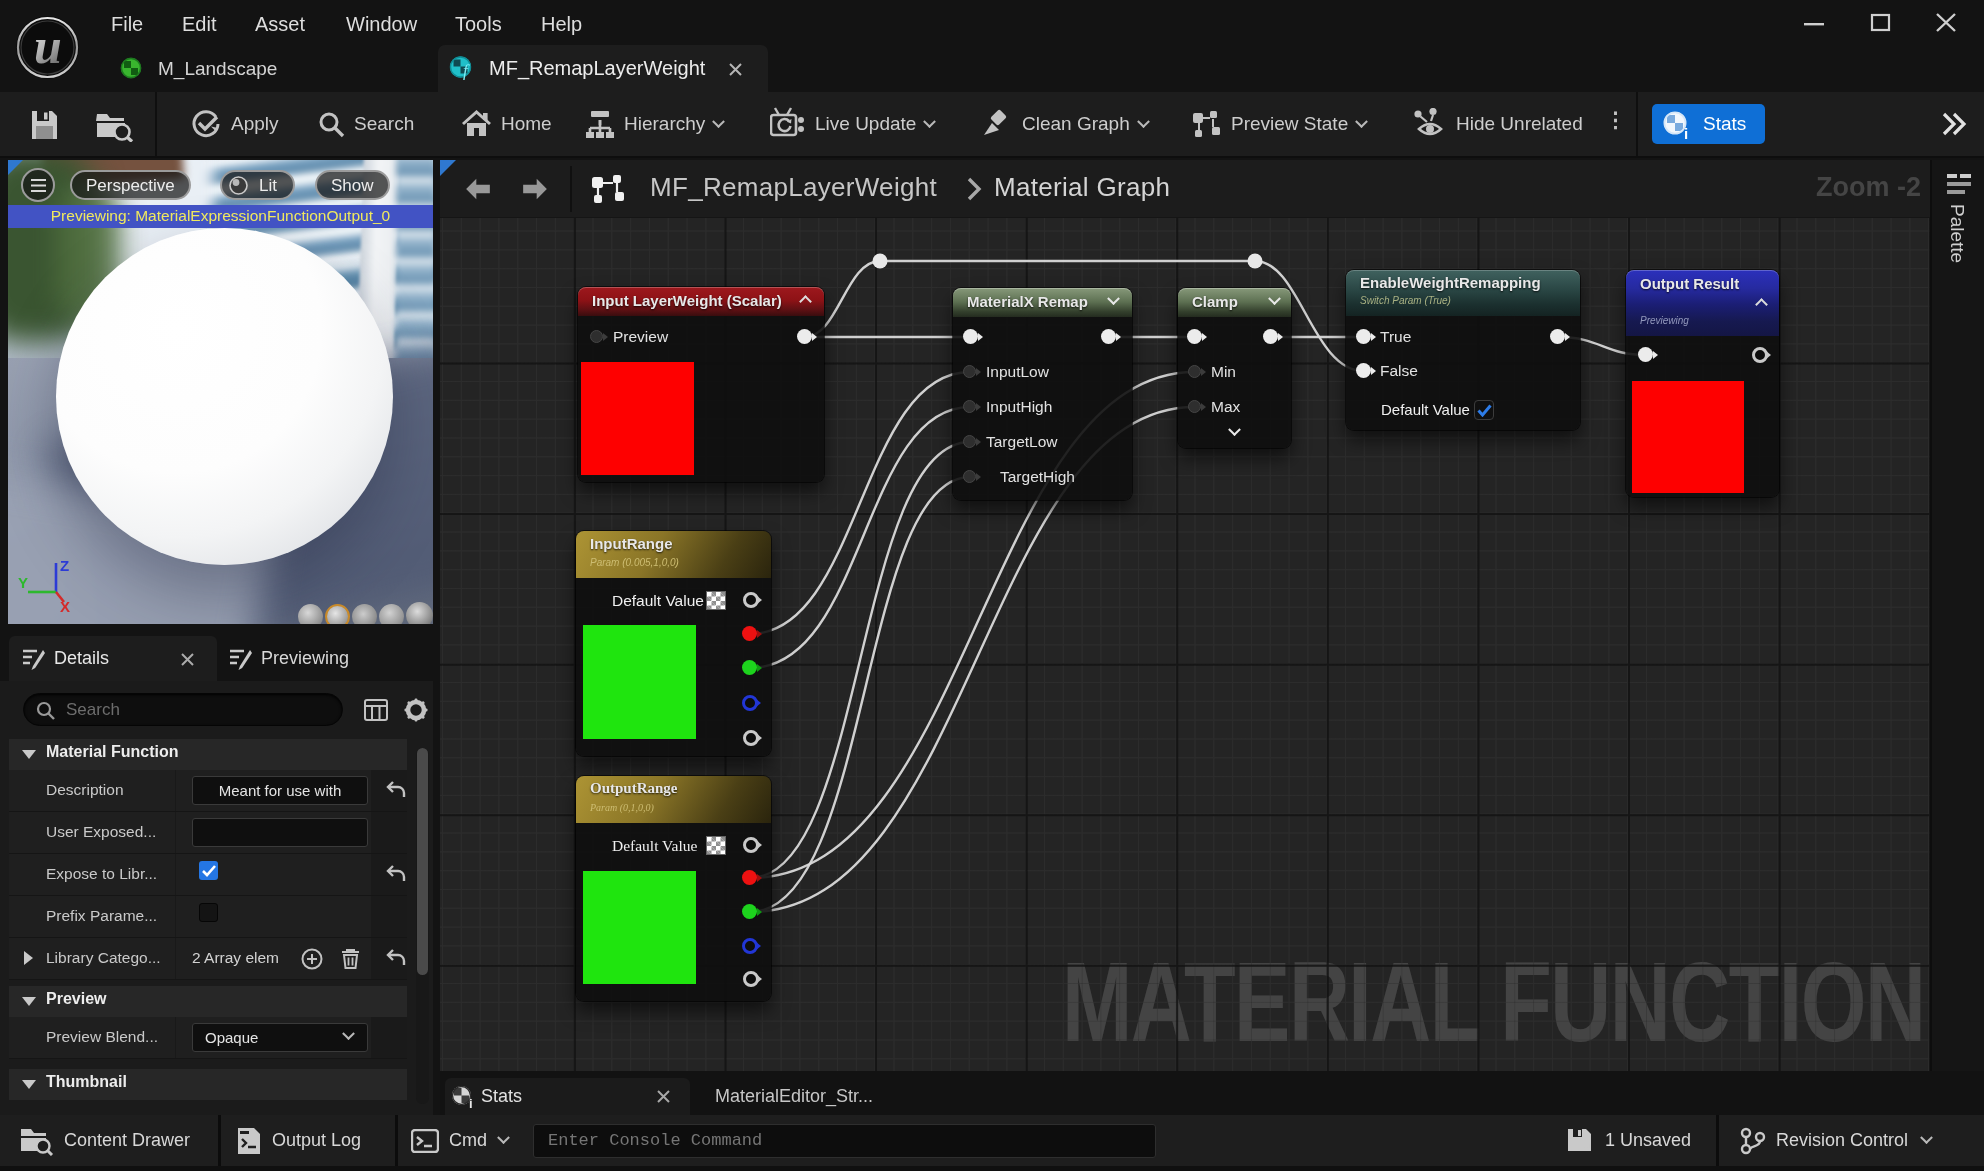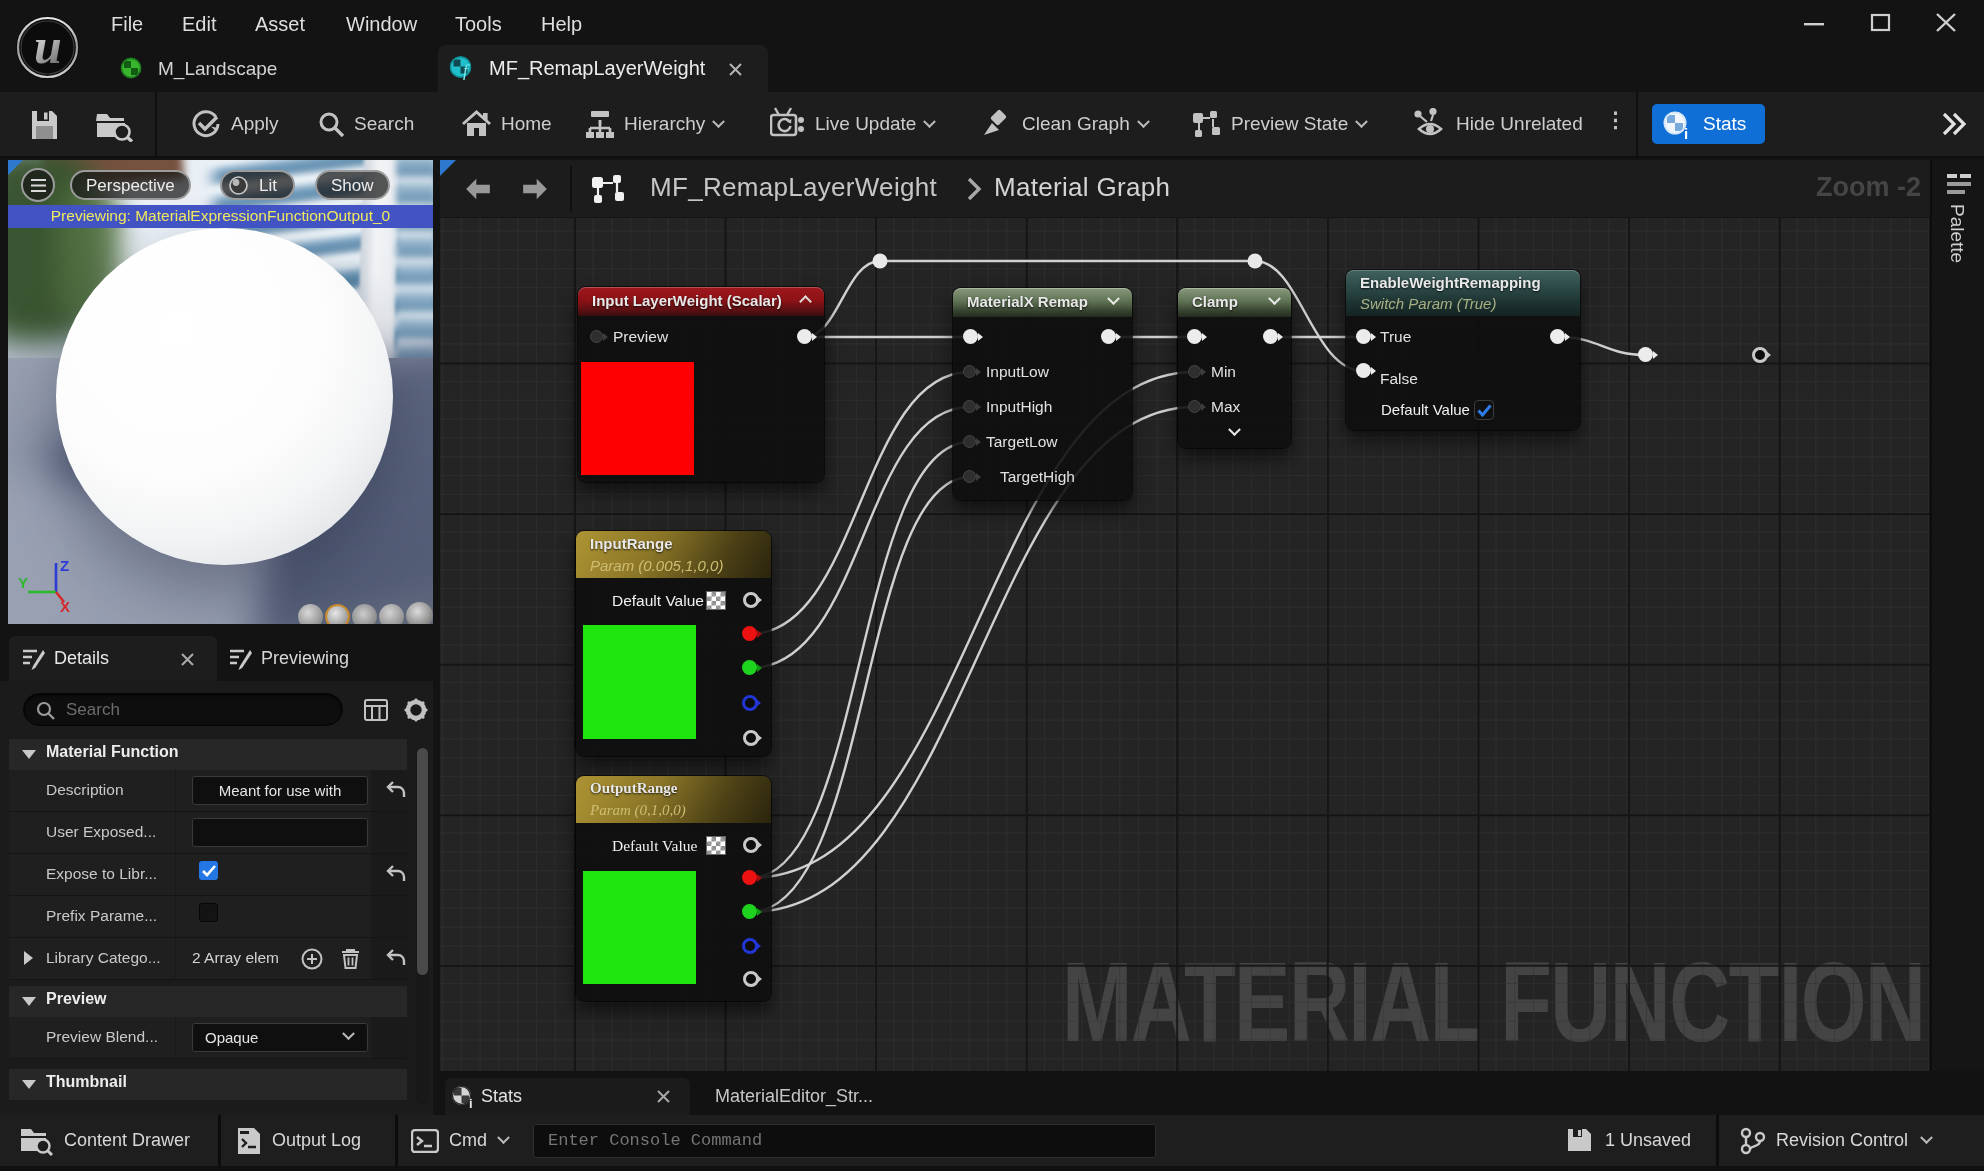--- a/index.html
+++ b/index.html
@@ -22,21 +22,21 @@
  linear-gradient(#151515 2px, transparent 2px),
  linear-gradient(90deg,#151515 2px, transparent 2px),
  linear-gradient(#2c2c2c 1px, transparent 1px),
  linear-gradient(90deg,#2c2c2c 1px, transparent 1px);
 background-size:150.6px 150.6px,150.6px 150.6px,18.825px 18.825px,18.825px 18.825px;
 background-position:0 51.8px,133.8px 0,0 14.1px,2px 0;}
 #crumb{position:absolute;left:0;top:0;width:1490px;height:58px;background:#1c1c1c;border-bottom:1px solid #151515;}
 .node{position:absolute;background:rgba(14,14,14,0.90);border-radius:8px;box-shadow:0 10px 18px rgba(0,0,0,0.55),0 0 0 1px rgba(0,0,0,0.6);}
 .nhead{position:absolute;left:0;top:0;right:0;border-radius:8px 8px 0 0;}
 .ntitle{position:absolute;left:14px;font-weight:bold;font-size:15px;color:#e8e8e8;text-shadow:0 1px 2px rgba(0,0,0,0.8);white-space:nowrap;}
-.nsub{position:absolute;left:14px;font-style:italic;font-size:15px;white-space:nowrap;}
+.nsub{position:absolute;left:14px;font-style:italic;font-size:10px;white-space:nowrap;}
 .plab{position:absolute;font-size:15.5px;color:#e2e2e2;white-space:nowrap;}
 .pin{position:absolute;border-radius:50%;}
 .pin:after{content:"";position:absolute;border-top:4px solid transparent;border-bottom:4px solid transparent;}
 .pw{width:15px;height:15px;background:#ececec;}
 .pw:after{left:15px;top:3.8px;border-left:5.5px solid #ececec;}
 .pd{width:13px;height:13px;background:#2e2e2e;border:1px solid #454545;}
 .pd:after{left:12px;top:2.2px;border-left:5px solid #3c3c3c;}
 .pr{width:15px;height:15px;background:#ee1111;}
 .pr:after{left:15px;top:3.8px;border-left:5.5px solid #a20d0d;}
 .pg{width:15px;height:15px;background:#1dd31d;}
@@ -427,20 +427,27 @@
     <span class="chev" style="position:absolute;left:52px;top:140px;border-color:#e8e8e8;"></span>
   </div>
 
   <div class="node" style="left:906px;top:110px;width:234px;height:160px;">
     <div class="nhead" style="height:46px;background:linear-gradient(180deg,#40625f 0%,#294543 45%,#1b302f 75%,#142322 100%);box-shadow:inset 0 1px 0 rgba(255,255,255,0.22);"></div>
     <div class="ntitle" style="top:4px;">EnableWeightRemapping</div>
     <div class="nsub" style="top:25px;color:#a9b183;">Switch Param (True)</div>
     <div class="plab" style="left:35px;top:131px;color:#f0f0f0;font-size:15px;">Default Value</div>
   </div>
 
+  <div class="node" style="left:1186px;top:110px;width:153px;height:227px;">
+    <div class="nhead" style="height:66px;background:linear-gradient(180deg,#2b30bc 0%,#262a9f 28%,#1b1e75 52%,#161950 78%,#141645 100%);box-shadow:inset 0 1px 0 rgba(255,255,255,0.25);"></div>
+    <div class="ntitle" style="top:5px;">Output Result</div>
+    <span class="chevup" style="position:absolute;right:13px;top:30px;"></span>
+    <div class="nsub" style="top:45px;color:#9298bc;">Previewing</div>
+    <div class="abs" style="left:6px;top:111px;width:112px;height:112px;background:#fe0000;"></div>
+  </div>
 
   <div class="node" style="left:136px;top:371px;width:195px;height:225px;">
     <div class="nhead" style="height:47px;background:linear-gradient(120deg,#ad9434 0%,#8a7527 40%,#4a3f15 75%,#2a240d 100%);"></div>
     <div class="ntitle" style="top:4px;">InputRange</div>
     <div class="nsub" style="top:26px;color:#cdbd72;">Param (0.005,1,0,0)</div>
     <div class="plab" style="left:36px;top:61px;color:#f0f0f0;">Default Value</div>
     <div class="checker" style="left:130px;top:60px;"></div>
     <div class="abs" style="left:7px;top:94px;width:113px;height:114px;background:#1fe50e;"></div>
   </div>
 
@@ -468,21 +475,21 @@
       <div class="plab" style="left:546px;top:308px;margin-left:14px;">TargetHigh</div>
   <div class="pin pw" style="left:747px;top:169px;"></div>
   <div class="pin pw" style="left:823px;top:169px;"></div>
   <div class="pin pd" style="left:748px;top:205px;"></div>
       <div class="plab" style="left:771px;top:203px;">Min</div>
   <div class="pin pd" style="left:748px;top:240px;"></div>
       <div class="plab" style="left:771px;top:238px;">Max</div>
   <div class="pin pw" style="left:916px;top:169px;"></div>
       <div class="plab" style="left:940px;top:168px;">True</div>
   <div class="pin pw" style="left:916px;top:203px;"></div>
-      <div class="plab" style="left:940px;top:202px;margin-top:8px;">False</div>
+      <div class="plab" style="left:940px;top:202px;">False</div>
   <div class="pin pw" style="left:1110px;top:169px;"></div>
   <div class="pin pw" style="left:1198px;top:187px;"></div>
   <div class="pin pgr" style="left:1312px;top:187px;"></div>
   <div class="pin pgr" style="left:303px;top:432px;"></div>
   <div class="pin pr" style="left:302px;top:466px;"></div>
   <div class="pin pg" style="left:302px;top:500px;"></div>
   <div class="pin pb" style="left:302px;top:535px;"></div>
   <div class="pin pgr" style="left:303px;top:570px;"></div>
   <div class="pin pgr" style="left:303px;top:677px;"></div>
   <div class="pin pr" style="left:302px;top:710px;"></div>

